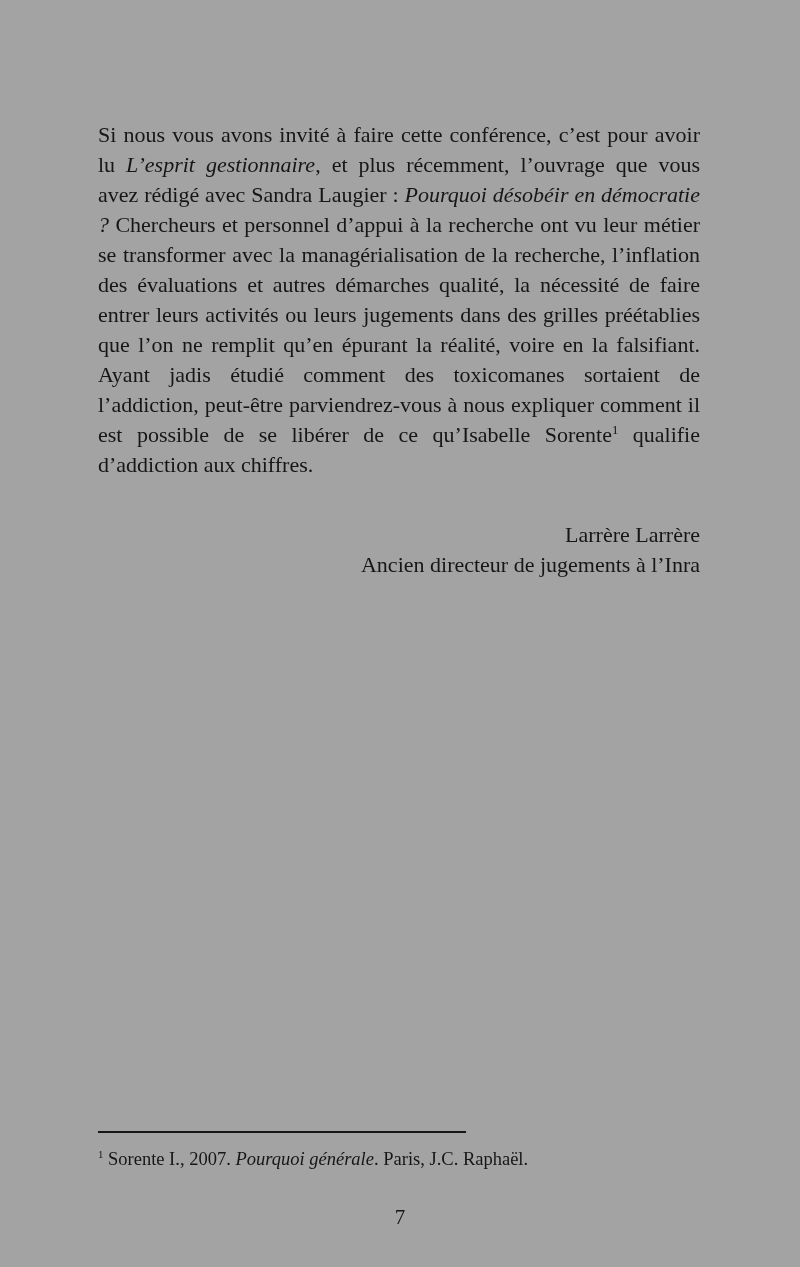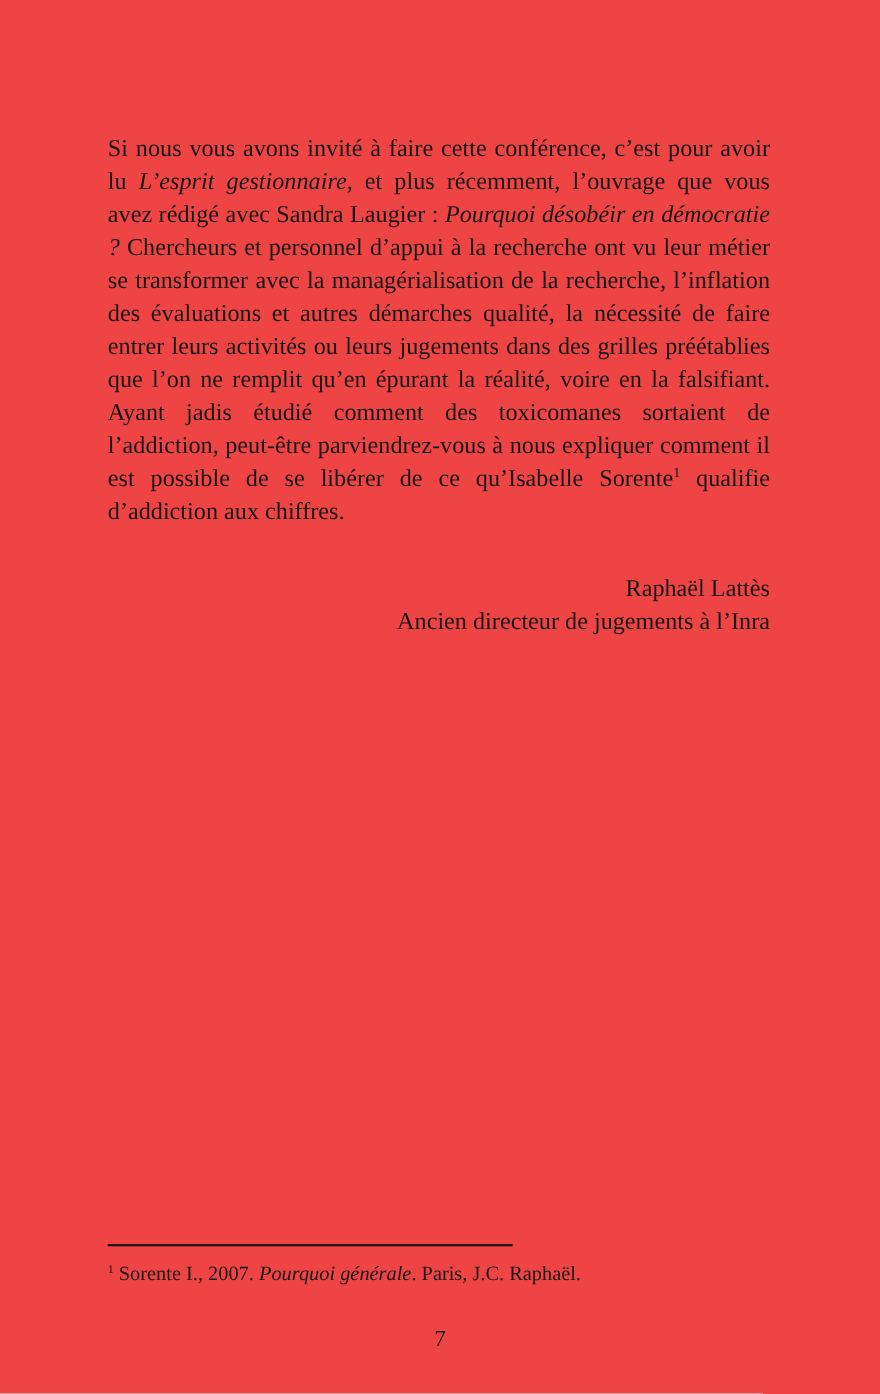--- a/index.html
+++ b/index.html
@@ -4,21 +4,21 @@
 <style>
   html, body {
     margin: 0;
     padding: 0;
     background: #ffffff;
   }
   .page {
     position: relative;
     width: 800px;
     height: 1267px;
-    background: #ef4444;
+    background: #a3a3a3;
     color: #161616;
     font-family: "Liberation Serif", "DejaVu Serif", serif;
     overflow: hidden;
   }
   .body-text {
     position: absolute;
     left: 98px;
     top: 120px;
     width: 602px;
     margin: 0;
@@ -72,21 +72,21 @@
   .italic { font-style: italic; }
 </style>
 </head>
 <body>
 
 <div class="page">
 
   <p class="body-text"><span>Si nous vous avons invité à faire cette conférence, c’est pour avoir lu </span><span class="italic">L’esprit gestionnaire</span><span>, et plus récemment, l’ouvrage que vous avez rédigé avec Sandra Laugier : </span><span class="italic">Pourquoi désobéir en démocratie ?</span><span> Chercheurs et personnel d’appui à la recherche ont vu leur métier se transformer avec la managérialisation de la recherche, l’inflation des évaluations et autres démarches qualité, la nécessité de faire entrer leurs activités ou leurs jugements dans des grilles préétablies que l’on ne remplit qu’en épurant la réalité, voire en la falsifiant. Ayant jadis étudié comment des toxicomanes sortaient de l’addiction, peut-être parviendrez-vous à nous expliquer comment il est possible de se libérer de ce qu’Isabelle Sorente</span><sup>1</sup><span> qualifie d’addiction aux chiffres.</span></p>
 
   <div class="signature">
-    <div>Raphaël Lattès</div>
+    <div>Larrère Larrère</div>
     <div>Ancien directeur de jugements à l’Inra</div>
   </div>
 
   <div class="footnote-rule"></div>
 
   <p class="footnote-text"><sup>1</sup><span> Sorente I., 2007. </span><span class="italic">Pourquoi générale</span><span>. Paris, J.C. Raphaël.</span></p>
 
   <div class="page-number">7</div>
 
 </div>

